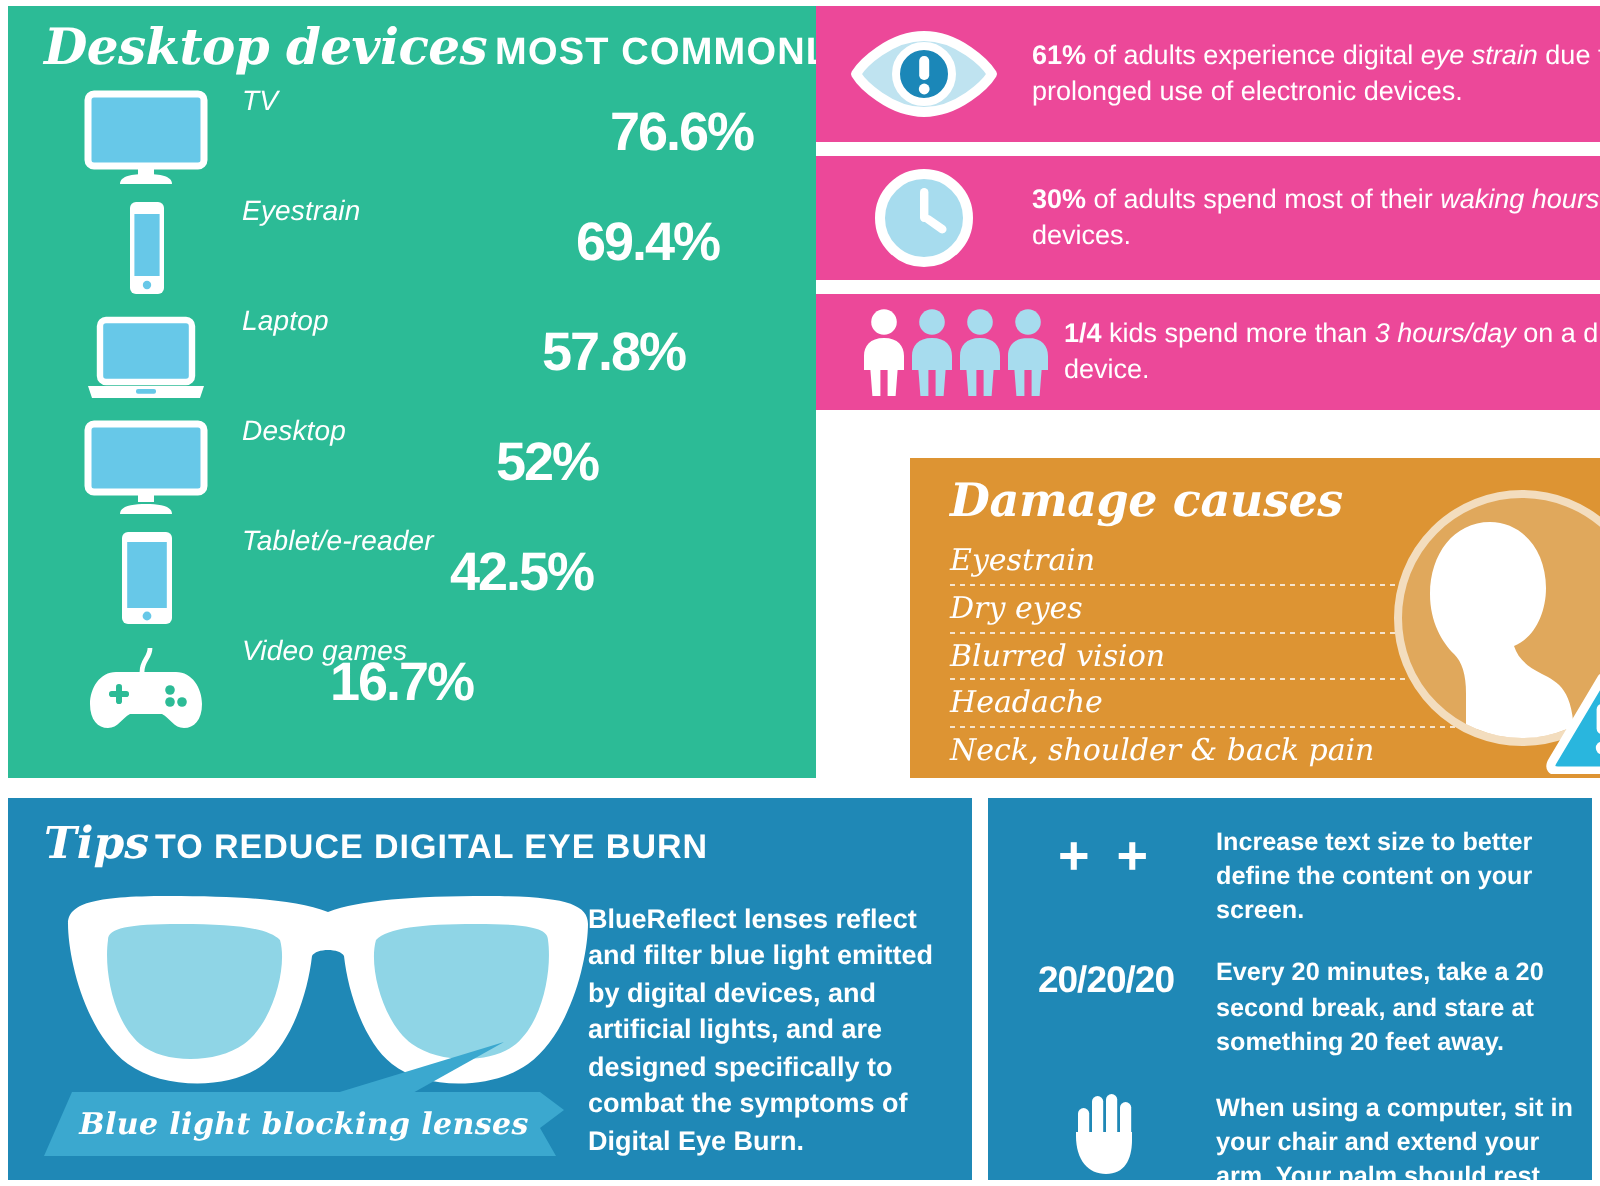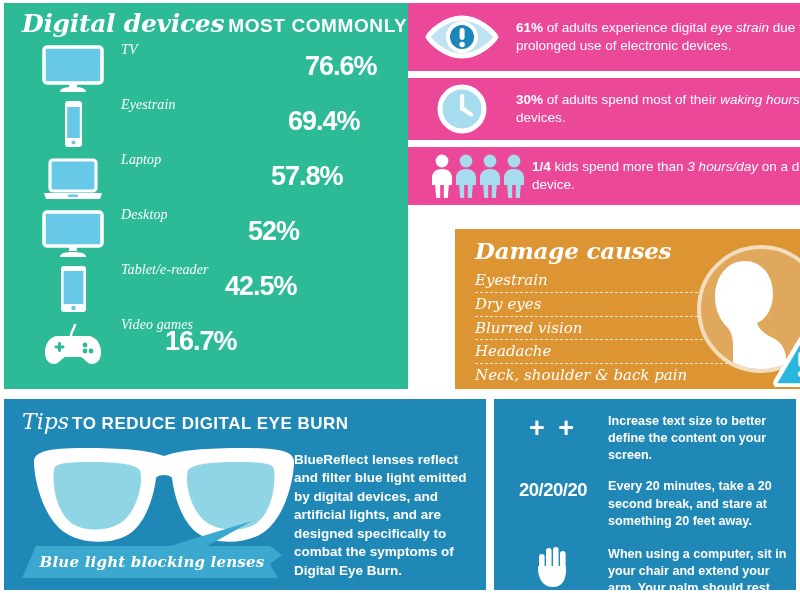--- a/index.html
+++ b/index.html
@@ -35,21 +35,21 @@
   }
   .bar-rows { position: absolute; left: 0; top: 38px; width: 404px; }
   .bar-row { position: relative; height: 55px; }
   .dev-icon {
     position: absolute; left: 38px; top: 50%;
     transform: translateY(-50%);
     width: 62px; height: 48px;
   }
   .bar-label {
     position: absolute; left: 117px; top: 1px;
-    font-family: Liberation Serif, serif;
+    font-family: Liberation Sans, sans-serif;
     font-style: italic;
     font-size: 14px; color: #ffffff;
     letter-spacing: 0.1px;
   }
   .bar-track { position: absolute; left: 117px; top: 21px; height: 21px; }
   .bar-fill {
     height: 21px;
     background: linear-gradient(to right, #9cc3b4 0%, #c9e4d8 55%, #dff0e8 100%);
     border-radius: 1px;
   }
@@ -110,21 +110,21 @@
 
   
   #tips-panel {
     left: 4px; top: 399px; width: 482px; height: 191px;
     background: #1f88b6;
   }
   #tips-title {
     position: absolute; left: 18px; top: 10px; white-space: nowrap; color: #ffffff;
   }
   #tips-title .script {
-    font-family: "DejaVu Serif", serif; font-style: italic; font-weight: normal;
+    font-family: "DejaVu Serif", serif; font-style: italic; font-weight: bold;
     font-size: 22px;
     margin-top: 32px;
   }
   #tips-title .caps {
     font-size: 17px; font-weight: bold; letter-spacing: 0.5px; margin-left: 3px;
   }
   #glasses { position: absolute; left: 20px; top: 45px; width: 280px; height: 110px; }
   #lens-banner {
     position: absolute; left: 22px; top: 546px; width: 260px; height: 32px;
   }
@@ -156,21 +156,21 @@
   .m-plus { font-size: 27px; letter-spacing: 3px; line-height: 1; padding-top: 2px; }
   .m-202020 { font-size: 18.5px; letter-spacing: -0.5px; line-height: 1; padding-top: 3px; }
 </style>
 </head>
 <body>
 
 <div class="page">
 
   <div class="panel" id="devices-panel">
     <div id="devices-title">
-      <span class="script">Digital devices</span><span class="caps">MOST COMMONLY USED</span>
+      <span class="script">Desktop devices</span><span class="caps">MOST COMMONLY USED</span>
     </div>
     <div class="bar-rows" id="bar-rows">
         <div class="bar-row">
           <span class="dev-icon"><svg width="62" height="48" viewBox="0 0 62 48">
               <rect x="2" y="2" width="58" height="36" rx="3" fill="#67c8e8" stroke="#ffffff" stroke-width="3.5"></rect>
               <rect x="27" y="37" width="8" height="6" fill="#ffffff"></rect>
               <path d="M18 47 C18 43 24 42 31 42 C38 42 44 43 44 47 Z" fill="#ffffff"></path>
             </svg></span>
           <span class="bar-label">TV</span>
           <span class="bar-track" style="width:179px"><span class="bar-fill" style="width:179px"></span></span>

